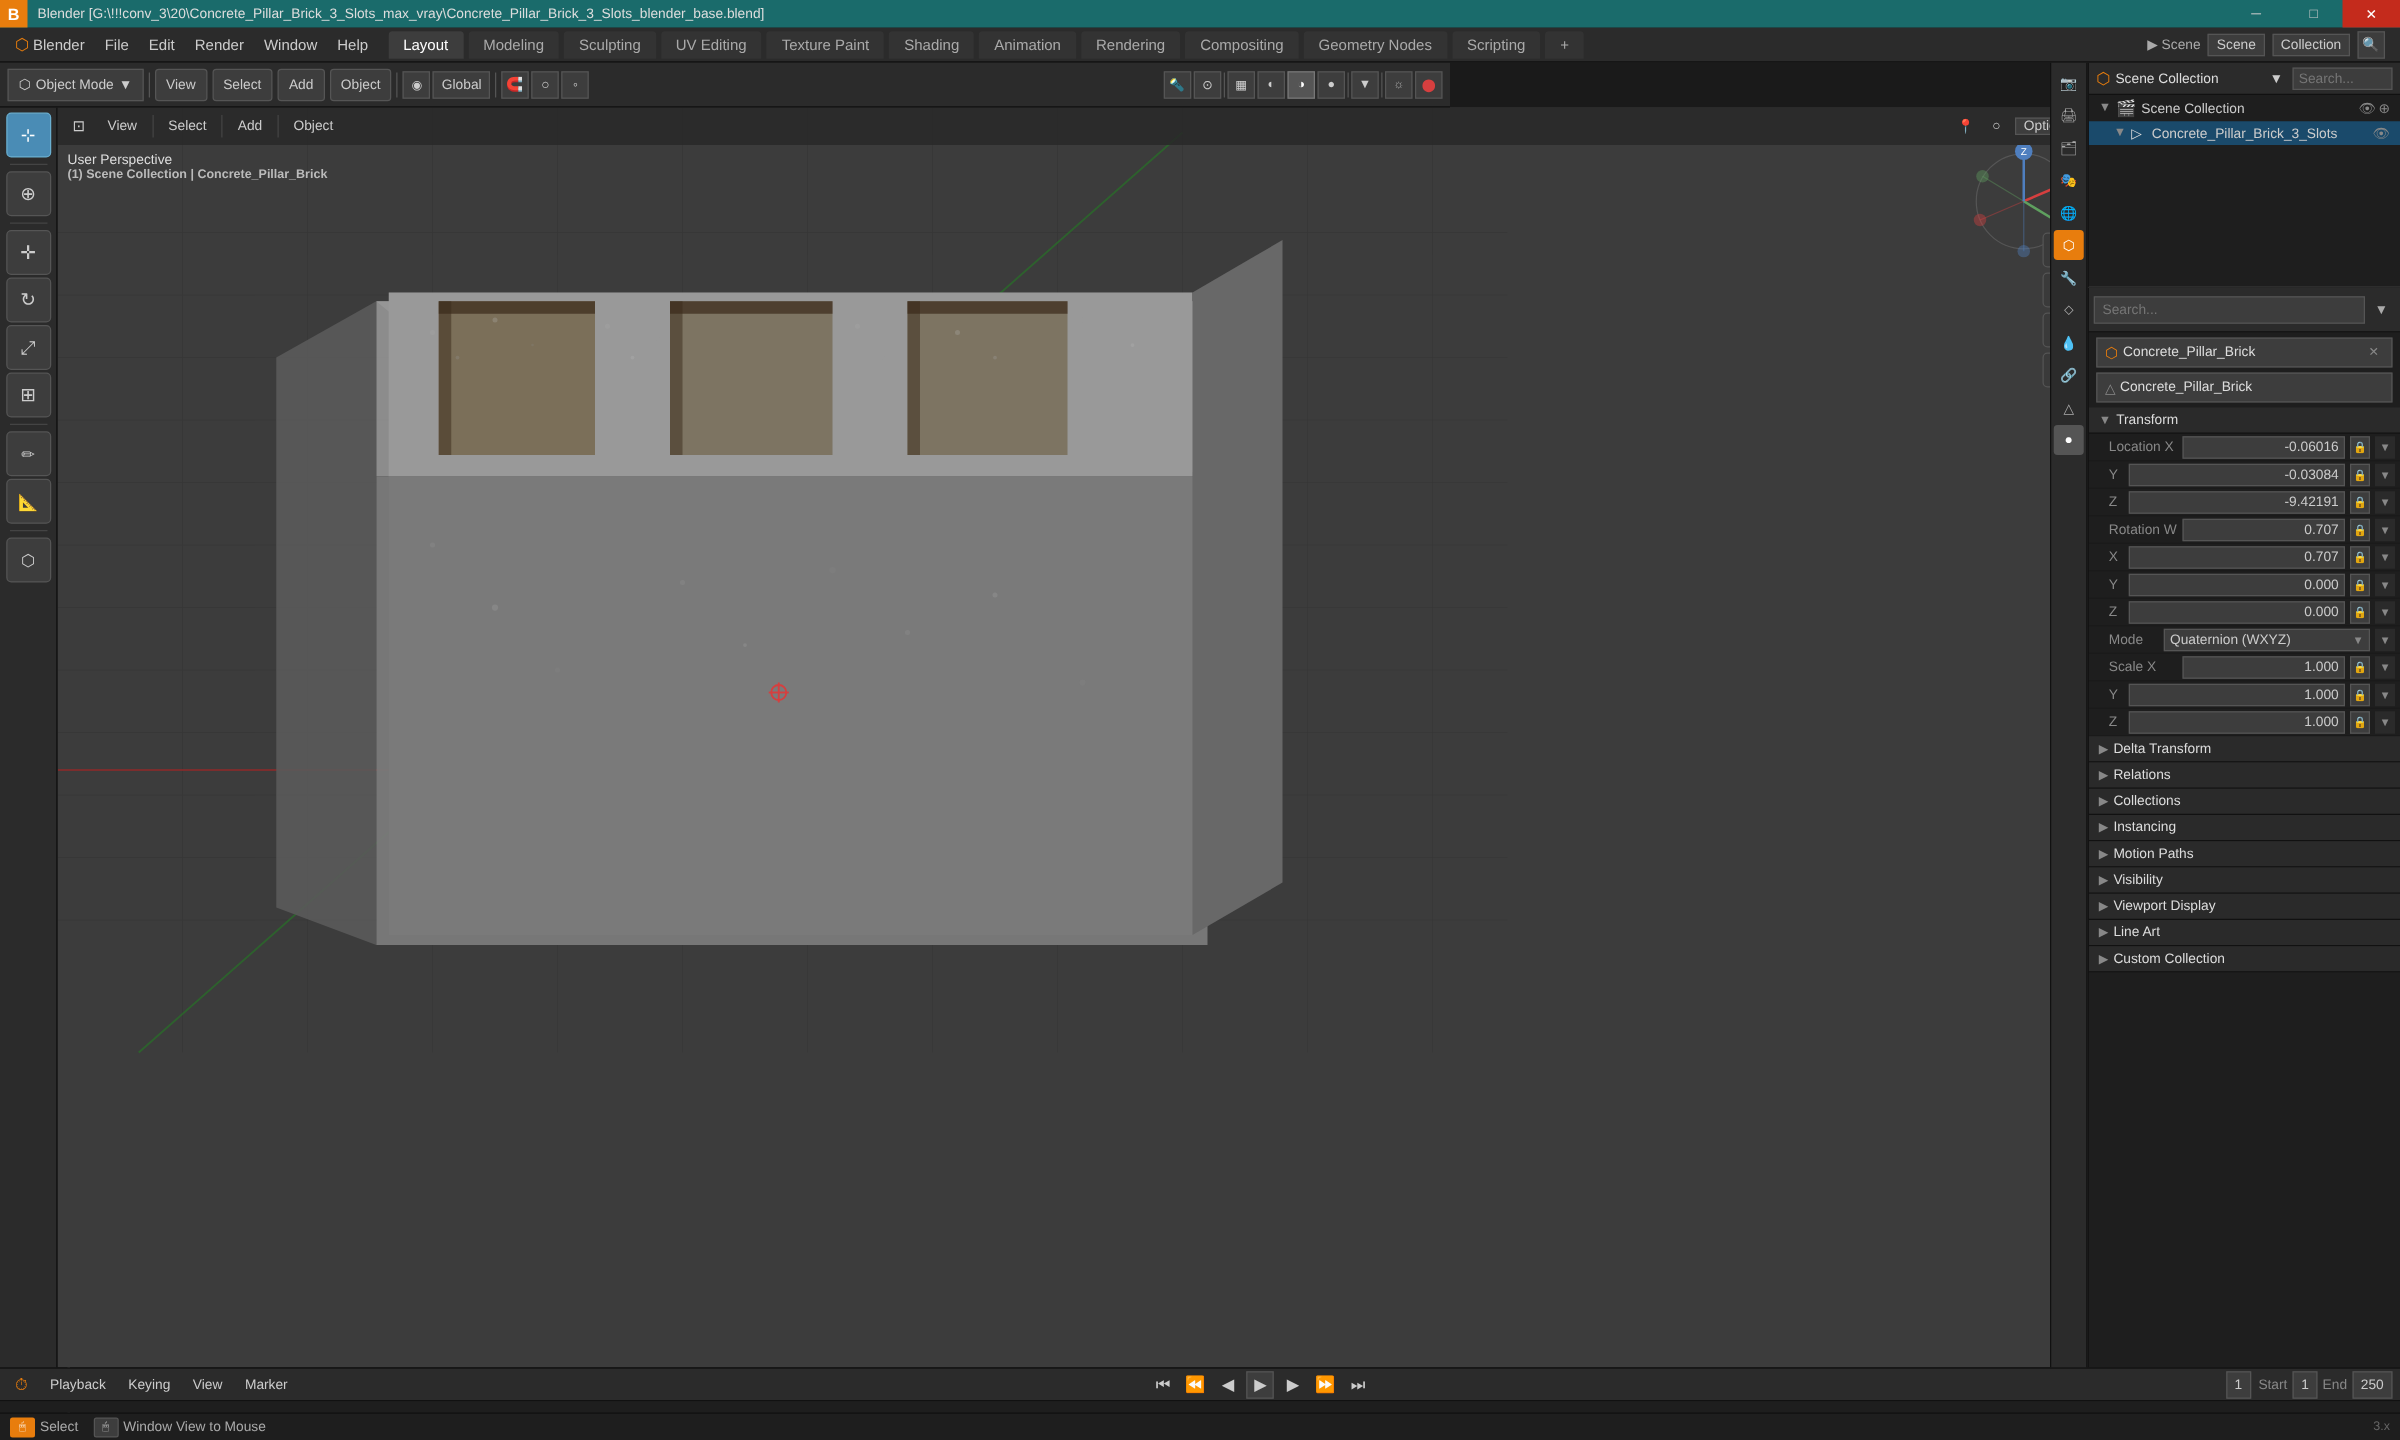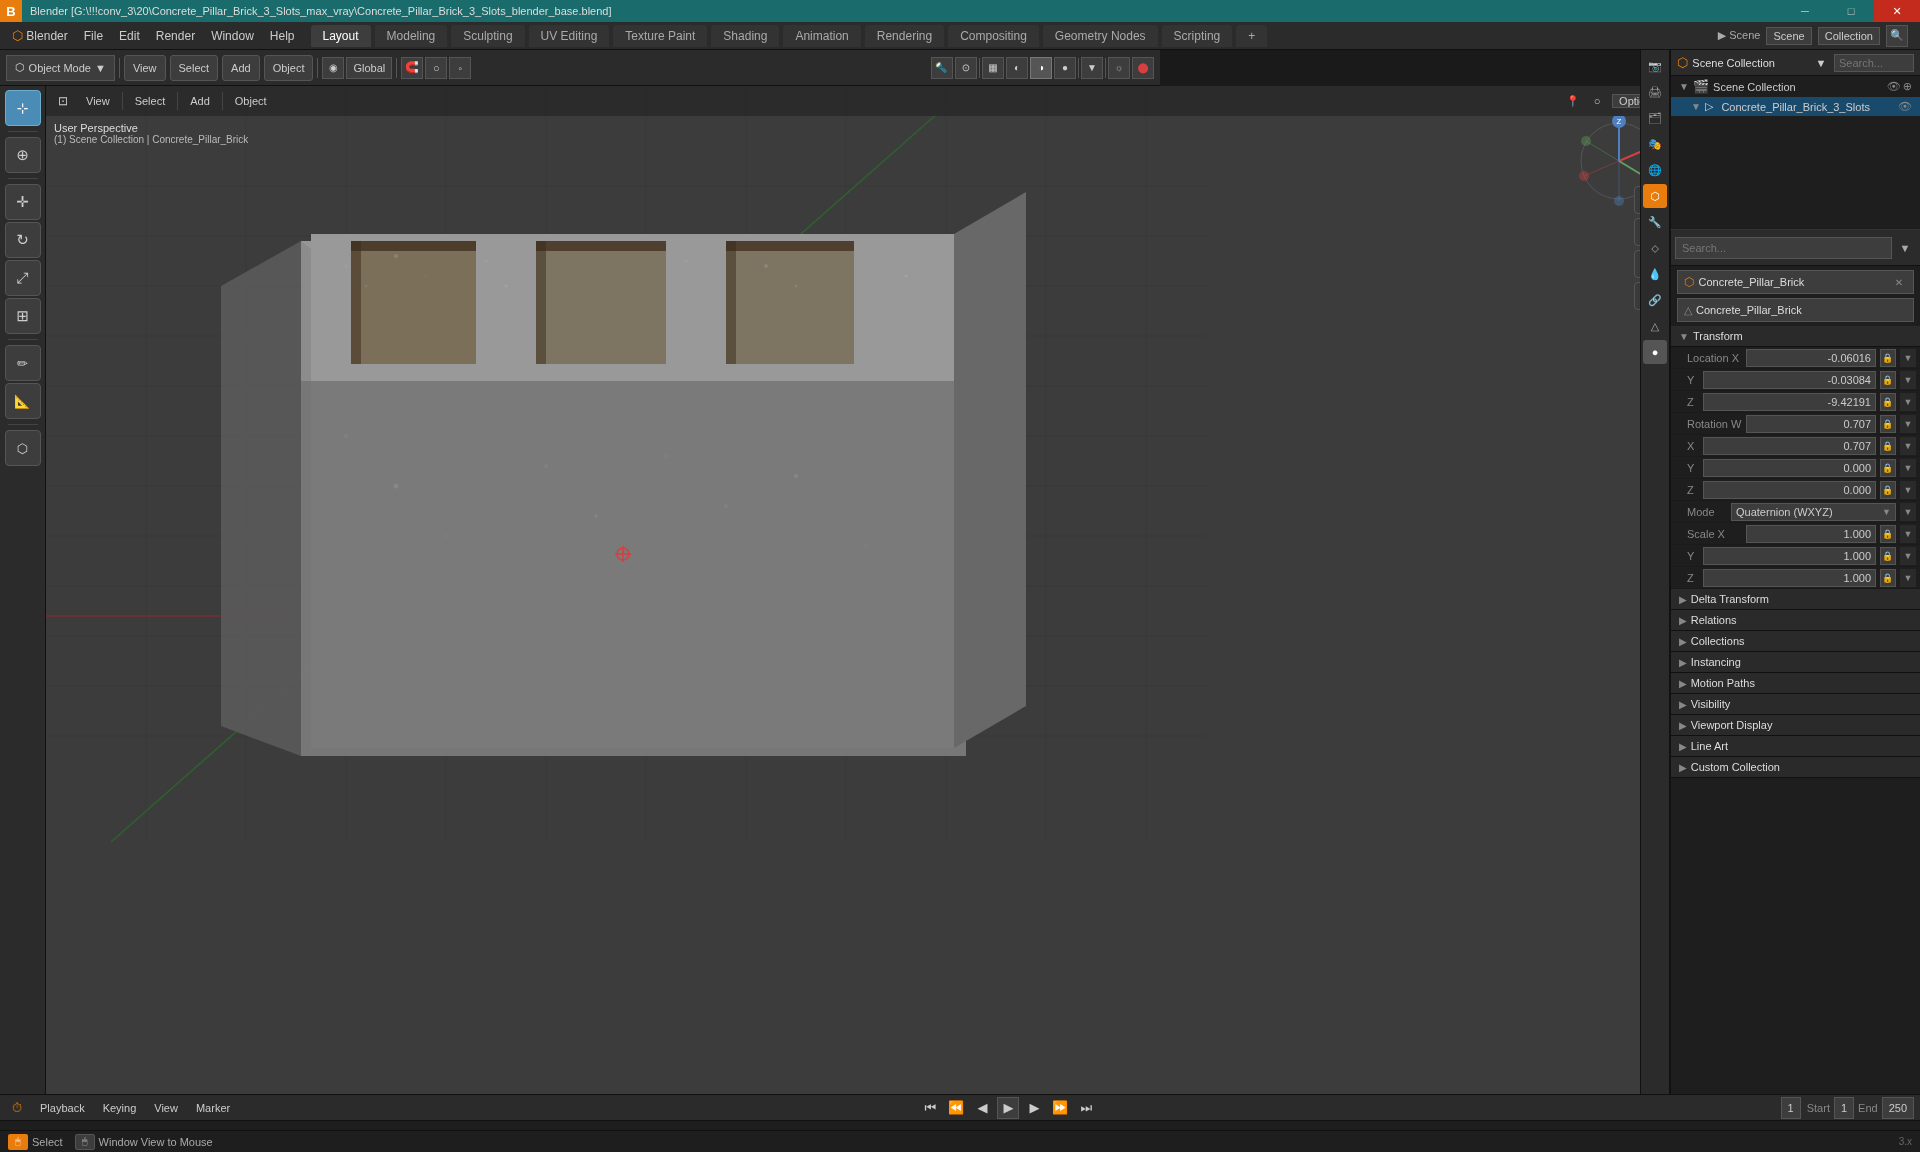--- a/index.html
+++ b/index.html
@@ -573,21 +573,21 @@
 
     <g transform="translate(577, 468)">
       <circle cx="0" cy="0" r="6" fill="none" stroke="#d63f3f" stroke-width="1.5"></circle>
       <line x1="-8" y1="0" x2="8" y2="0" stroke="#d63f3f" stroke-width="1.5"></line>
       <line x1="0" y1="-8" x2="0" y2="8" stroke="#d63f3f" stroke-width="1.5"></line>
     </g>
   </svg>
 
   <div style="position:absolute;top:36px;left:8px;font-size:11px;color:#ddd;">
     <div>User Perspective</div>
-    <div style="color:#bbb;font-size:10px;">(1) Scene Collection | Concrete_Pillar_Brick</div>
+    <div style="color:#bbb;font-size:10px;font-weight:bold;">(1) Scene Collection | Concrete_Pillar_Brick</div>
   </div>
 
   <div class="vp-header">
     <div style="width:22px;height:22px;display:flex;align-items:center;justify-content:center;font-size:12px;color:#ccc;cursor:pointer;">⊡</div>
     <button class="vp-header-btn">View</button>
     <div class="vp-header-sep"></div>
     <button class="vp-header-btn">Select</button>
     <div class="vp-header-sep"></div>
     <button class="vp-header-btn">Add</button>
     <div class="vp-header-sep"></div>

